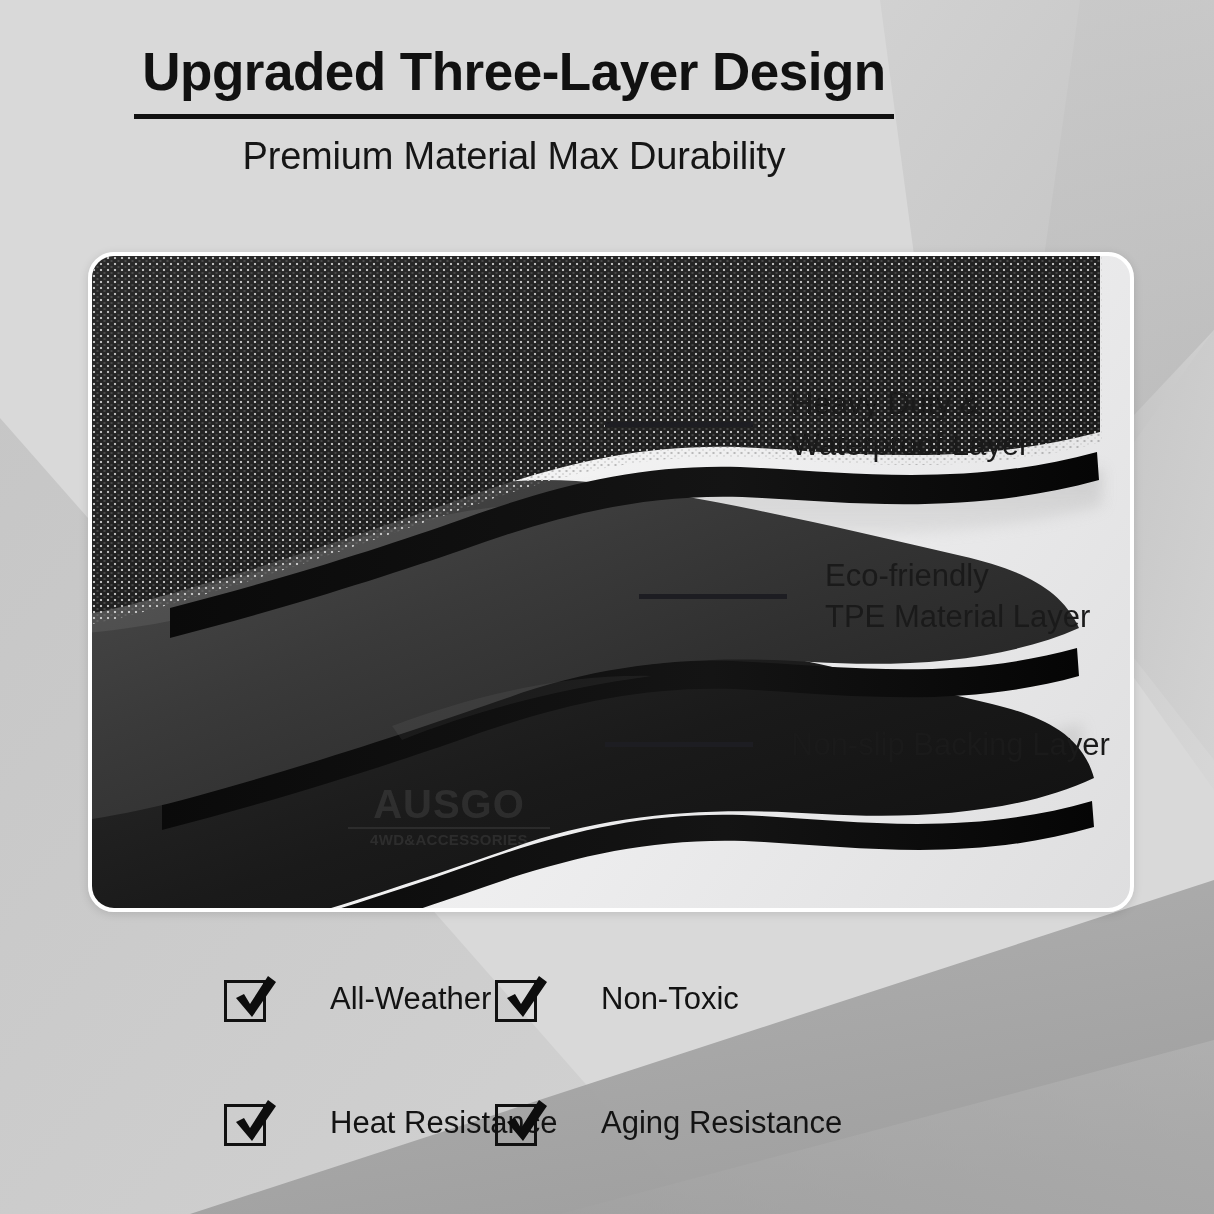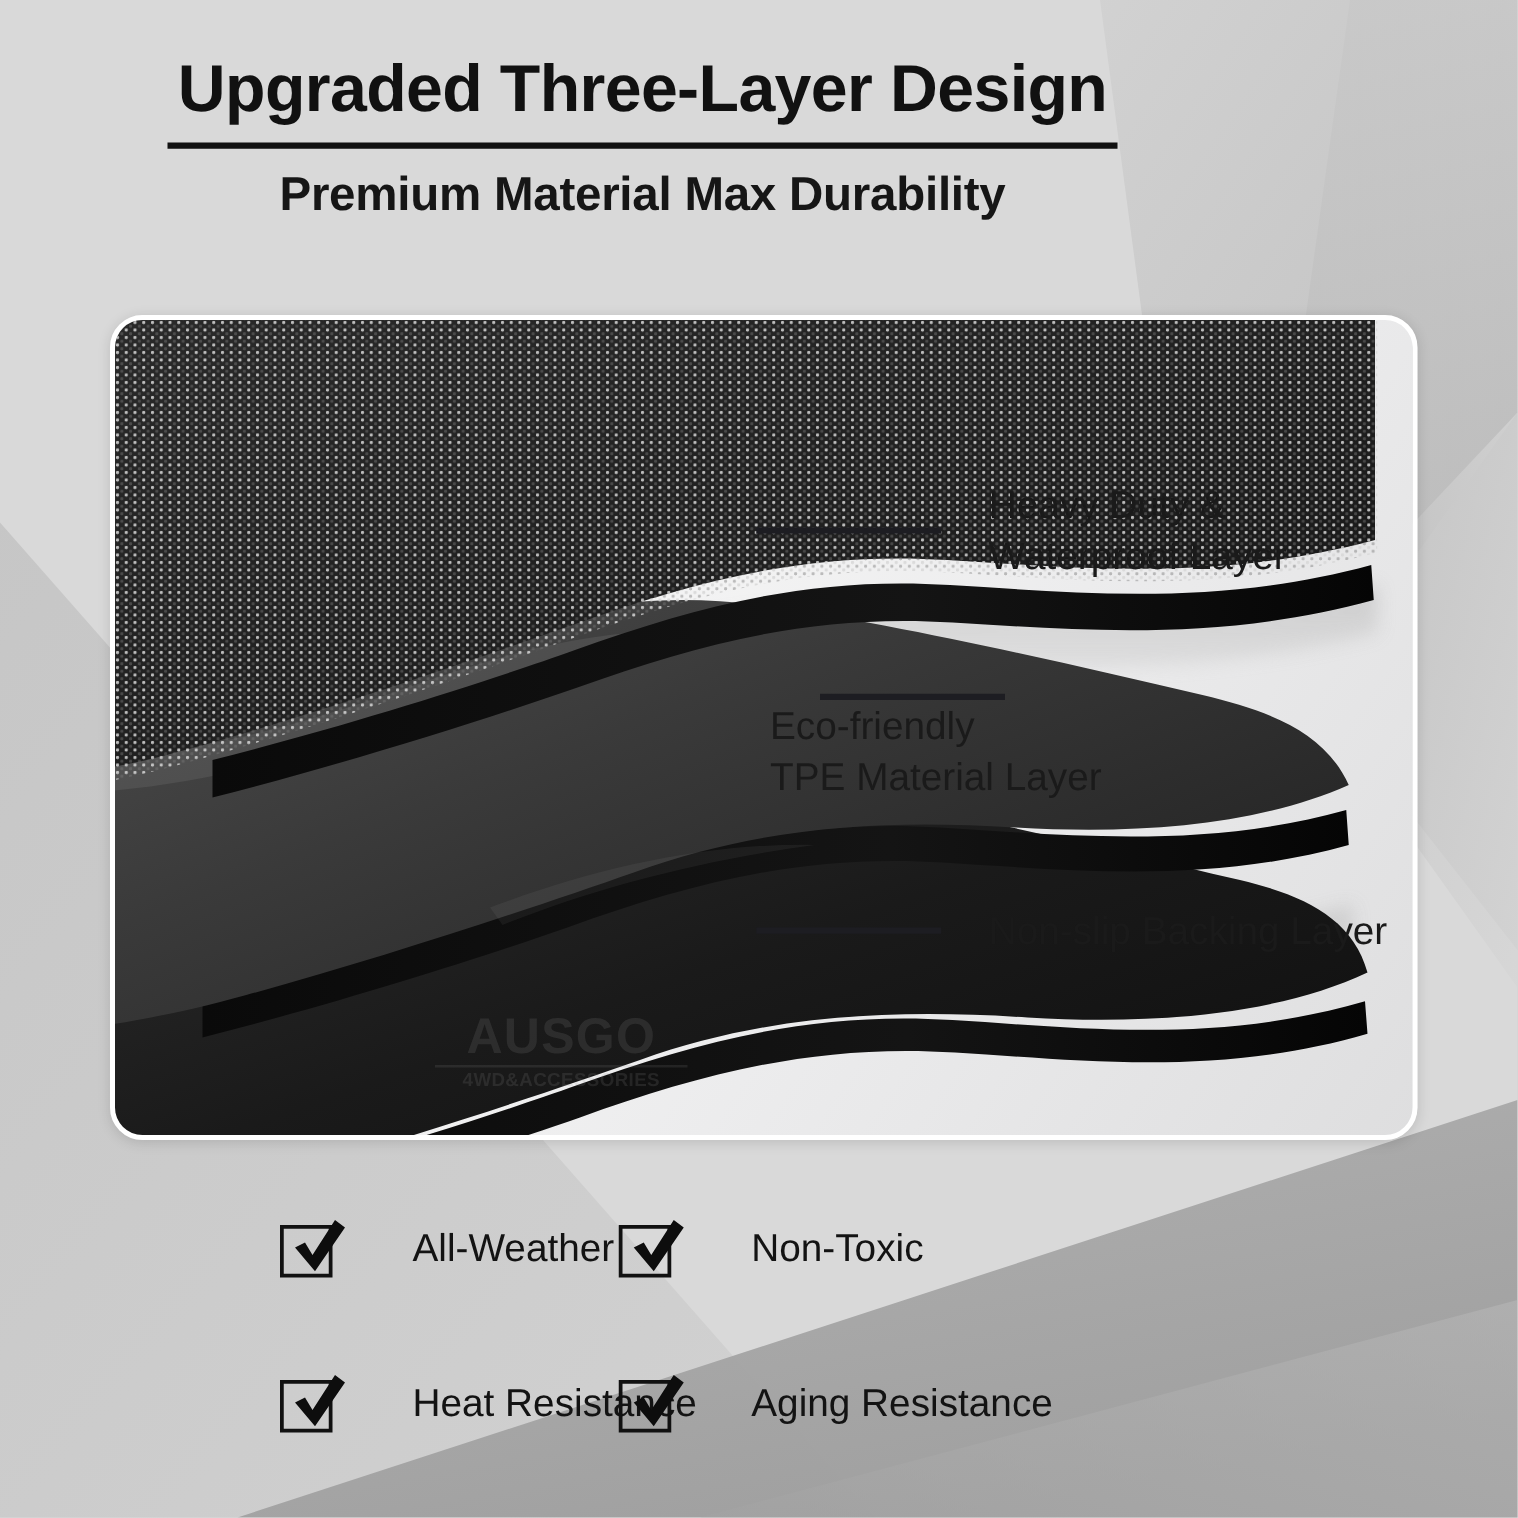--- a/index.html
+++ b/index.html
@@ -23,21 +23,21 @@
     font-size:53px; font-weight:bold; color:#111;
     letter-spacing:-0.5px; line-height:1.06;
     font-family:"Liberation Sans", sans-serif;
   }
   .title-rule {
     width:760px; height:5px; background:#111;
     margin:14px auto 0;
   }
   .subtitle {
     margin-top:16px; font-size:38px; color:#161616;
-    font-weight:700; letter-spacing:-0.2px;
+    font-weight:400; letter-spacing:-0.2px;
   }
 
   
   .card {
     position:absolute;
     left:88px; top:252px; width:1046px; height:660px;
     border-radius:26px;
     border:4px solid #ffffff;
     overflow:hidden;
     background:linear-gradient(125deg,#e9e9e9 0%,#f4f4f4 38%,#ececed 62%,#dededf 100%);
@@ -56,39 +56,39 @@
     background-size:7px 6px, 7px 6px;
     background-position:0 0, 3.5px 3px;
     -webkit-mask-image:var(--fabmask);
     mask-image:var(--fabmask);
   }
 
   .watermark {
     position:absolute; left:252px; top:528px;
     width:210px; text-align:center;
     color:rgba(150,150,150,0.16);
-    pointer-events:none; z-index:3;margin-top:25px;
+    pointer-events:none; z-index:3;
   }
   .wm-main {
     font-size:40px; font-weight:bold; letter-spacing:1px;
     line-height:1;
   }
   .wm-rule { height:2px; background:rgba(150,150,150,0.15); margin:3px 4px 3px; }
   .wm-sub { font-size:15px; font-weight:bold; letter-spacing:0.3px; line-height:1; }
 
   
   .callout { position:absolute; z-index:6; display:flex; align-items:center; }
   .leader { width:148px; height:5px; background:#1d1d22; flex:none; }
   .co-text {
     margin-left:38px; font-size:31px; color:#1a1a1a;
     line-height:1.33; white-space:pre-line; font-weight:400;
   }
   .co1 { left:605px; top:383px; }
   .co1 .leader { margin-top:0; }
-  .co2 { left:578px; top:555px;flex-direction:column; }
+  .co2 { left:639px; top:555px; }
   .co3 { left:605px; top:724px; }
 
   
   .features {
     position:absolute; left:0; top:976px; width:1214px; z-index:6;
   }
   .feat-row { display:flex; }
   .feat {
     display:flex; align-items:center;gap:38px;
   }

